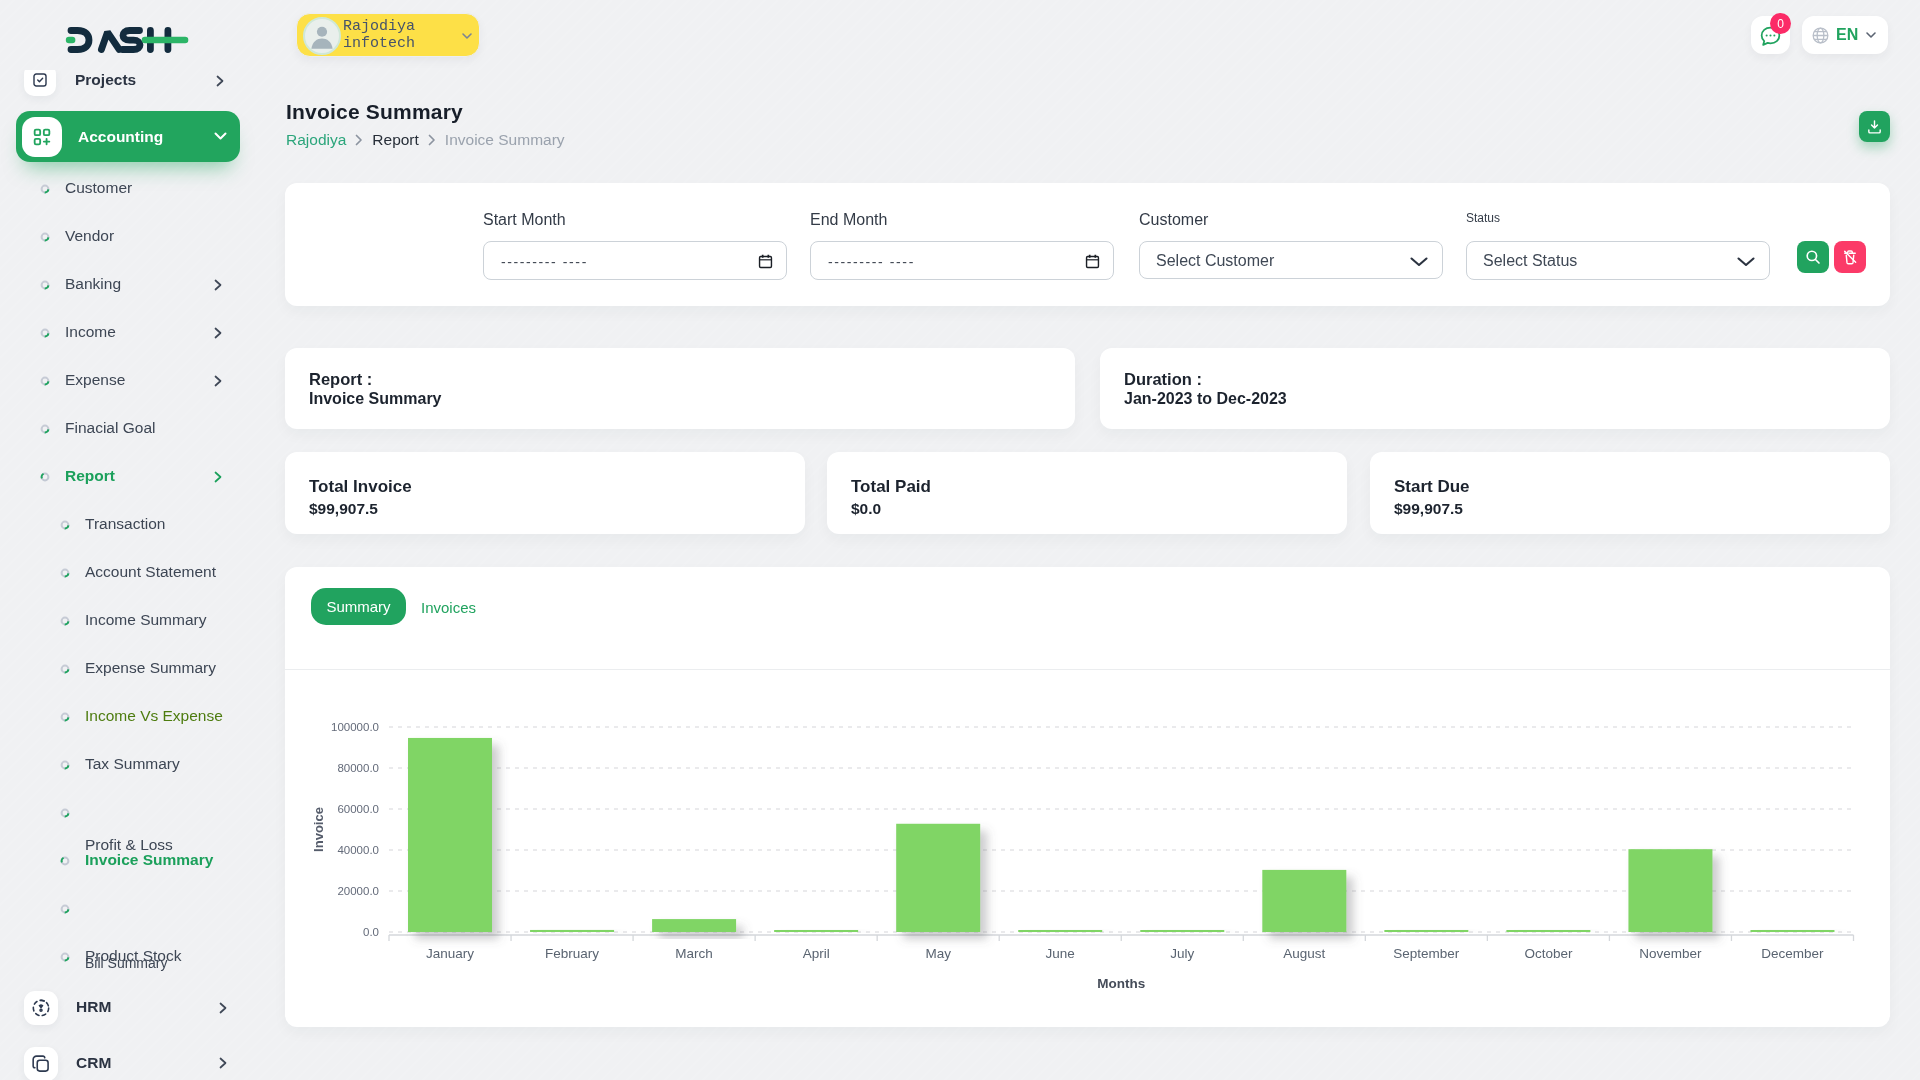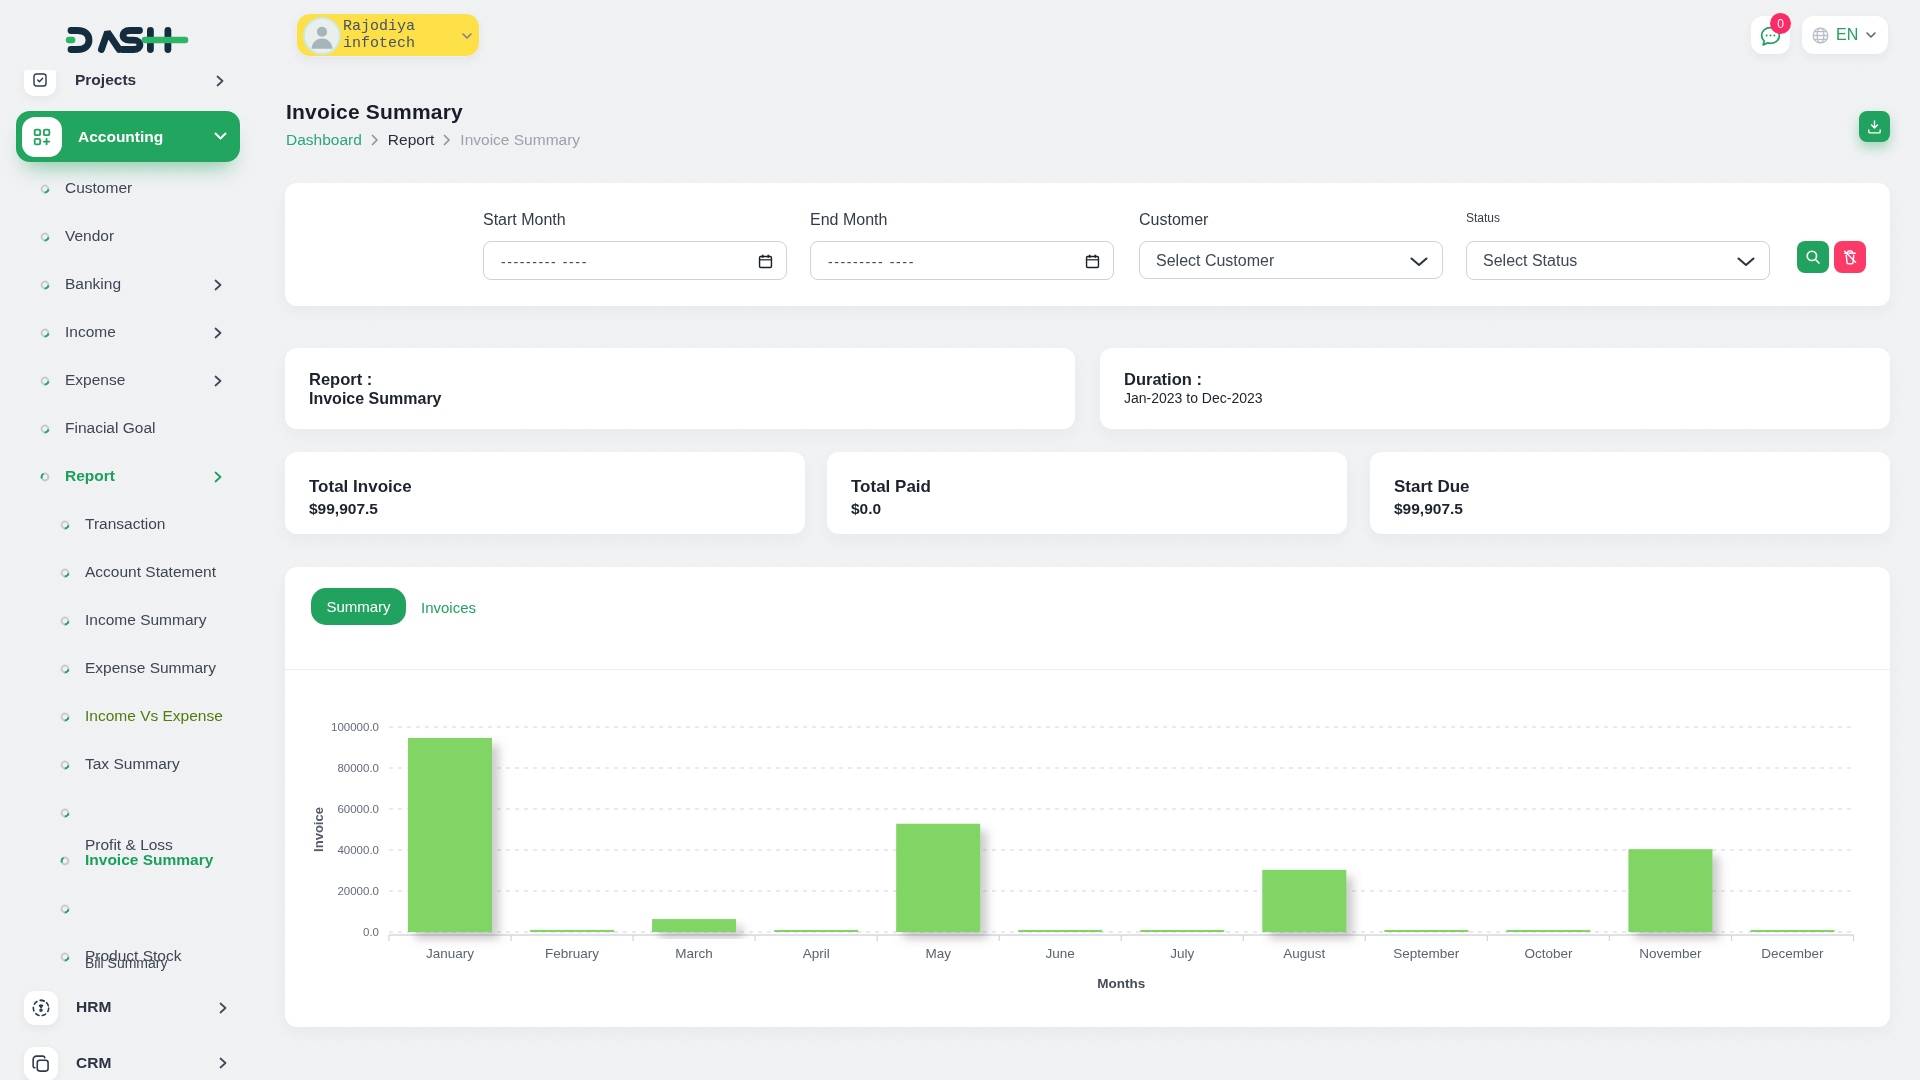--- a/index.html
+++ b/index.html
@@ -49,21 +49,21 @@
     </svg>
   <span class="abs" style="left:19px;top:-3px;width:21px;height:21px;border-radius:50%;background:#fb2b67;color:#fff;font-size:12px;display:flex;align-items:center;justify-content:center;">0</span>
 </div>
 
 <div class="abs" style="left:1802px;top:16px;width:86px;height:38px;background:#fff;border-radius:12px;box-shadow:0 4px 10px rgba(35,46,60,.05);display:flex;align-items:center;">
   <svg style="margin-left:9px" width="19" height="19" viewBox="0 0 24 24" fill="none" stroke="#b9bfc9" stroke-width="1.6">
       <circle cx="12" cy="12" r="9.3"></circle>
       <ellipse cx="12" cy="12" rx="4.2" ry="9.3"></ellipse>
       <path d="M2.7 12h18.6M4 7h16M4 17h16"></path>
     </svg>
-  <span style="margin-left:6px;font-size:16px;font-weight:normal;color:#21a35f;">EN</span>
+  <span style="margin-left:6px;font-size:16px;font-weight:bold;color:#21a35f;">EN</span>
   <svg style="margin-left:7px" width="12" height="10" viewBox="0 0 12 10">
       <path d="M2 3l4 4 4-4" fill="none" stroke="#5b6472" stroke-width="1.6" stroke-linecap="round" stroke-linejoin="round"></path>
     </svg>
 </div>
 
 <div class="abs" id="sidebar" style="left:0;top:0;width:260px;height:1080px;clip-path:inset(70px 0 0 0);">
     <span class="abs" style="left:24px;top:64px;width:32px;height:32px;background:#fff;border-radius:10px;box-shadow:0 3px 8px rgba(35,46,60,.06);"></span>
     <svg class="abs" style="left:31px;top:71px" width="18" height="18" viewBox="0 0 24 24" fill="none" stroke="#2e3a50" stroke-width="1.9" stroke-linecap="round" stroke-linejoin="round">
       <rect x="4" y="4" width="16" height="16" rx="3"></rect>
       <path d="M9 12l2.2 2.2L15.5 9.8"></path>
@@ -198,21 +198,21 @@
       <path d="M16.5 4.6c0-1.2-1-2.1-2.1-2.1H6.7c-2.3 0-4.1 1.8-4.1 4.1v7.7c0 1.2 1 2.1 2.1 2.1"></path>
     </svg>
     <span class="abs" style="left:76px;top:1054px;font-size:15.5px;font-weight:600;color:#2b3342;">CRM</span>
     <svg class="abs" style="left:219px;top:1057px" width="8" height="12" viewBox="0 0 8 12">
       <path d="M1.5 1.5l5 4.5-5 4.5" fill="none" stroke="#3f4857" stroke-width="1.7" stroke-linecap="round" stroke-linejoin="round"></path>
     </svg>
   </div>
 
 <div class="abs" style="left:286px;top:100px;font-size:21px;font-weight:600;color:#171e29;letter-spacing:.2px;">Invoice Summary</div>
 <div class="abs" style="left:286px;top:131px;font-size:15.5px;color:#2ba57b;display:flex;align-items:center;gap:9px;">
-  <span>Dashboard</span>
+  <span>Rajodiya</span>
   <svg width="8" height="12" viewBox="0 0 8 12">
       <path d="M1.5 1.5L6 6l-4.5 4.5" fill="none" stroke="#8c94a0" stroke-width="1.7" stroke-linecap="round" stroke-linejoin="round"></path>
     </svg>
   <span style="color:#272e38;">Report</span>
   <svg width="8" height="12" viewBox="0 0 8 12">
       <path d="M1.5 1.5L6 6l-4.5 4.5" fill="none" stroke="#8c94a0" stroke-width="1.7" stroke-linecap="round" stroke-linejoin="round"></path>
     </svg>
   <span style="color:#9aa2ad;">Invoice Summary</span>
 </div>
 
@@ -269,21 +269,21 @@
       <path d="M5 7h2.5M11 7h8M9 7V5.4c0-.8.6-1.4 1.4-1.4h3.2c.8 0 1.4.6 1.4 1.4V7M7 9.5l1 10c.1.8.7 1.5 1.6 1.5h4.8c.9 0 1.5-.7 1.6-1.5l1-10"></path>
       <path d="M5 4.5L19.5 19"></path>
     </svg>
 </div>
 
 <div class="card" style="left:285px;top:348px;width:790px;height:81px;"></div>
 <div class="abs" style="left:309px;top:370px;font-size:16.5px;font-weight:bold;color:#1c232e;">Report :</div>
 <div class="abs" style="left:309px;top:390px;font-size:16px;font-weight:bold;color:#1c232e;">Invoice Summary</div>
 <div class="card" style="left:1100px;top:348px;width:790px;height:81px;"></div>
 <div class="abs" style="left:1124px;top:370px;font-size:16.5px;font-weight:bold;color:#1c232e;">Duration :</div>
-<div class="abs" style="left:1124px;top:390px;font-size:14px;font-weight:normal;color:#1c232e;">Jan-2023 to Dec-2023</div>
+<div class="abs" style="left:1124px;top:390px;font-size:16px;font-weight:bold;color:#1c232e;">Jan-2023 to Dec-2023</div>
 
 <div class="card" style="left:285px;top:452px;width:520px;height:82px;"></div>
 <div class="abs" style="left:309px;top:477px;font-size:17px;font-weight:bold;color:#1c232e;">Total Invoice</div>
 <div class="abs" style="left:309px;top:500px;font-size:15.5px;font-weight:bold;color:#1c232e;">$99,907.5</div>
 <div class="card" style="left:827px;top:452px;width:520px;height:82px;"></div>
 <div class="abs" style="left:851px;top:477px;font-size:17px;font-weight:bold;color:#1c232e;">Total Paid</div>
 <div class="abs" style="left:851px;top:500px;font-size:15.5px;font-weight:bold;color:#1c232e;">$0.0</div>
 <div class="card" style="left:1370px;top:452px;width:520px;height:82px;"></div>
 <div class="abs" style="left:1394px;top:477px;font-size:17px;font-weight:bold;color:#1c232e;">Start Due</div>
 <div class="abs" style="left:1394px;top:500px;font-size:15.5px;font-weight:bold;color:#1c232e;">$99,907.5</div>

